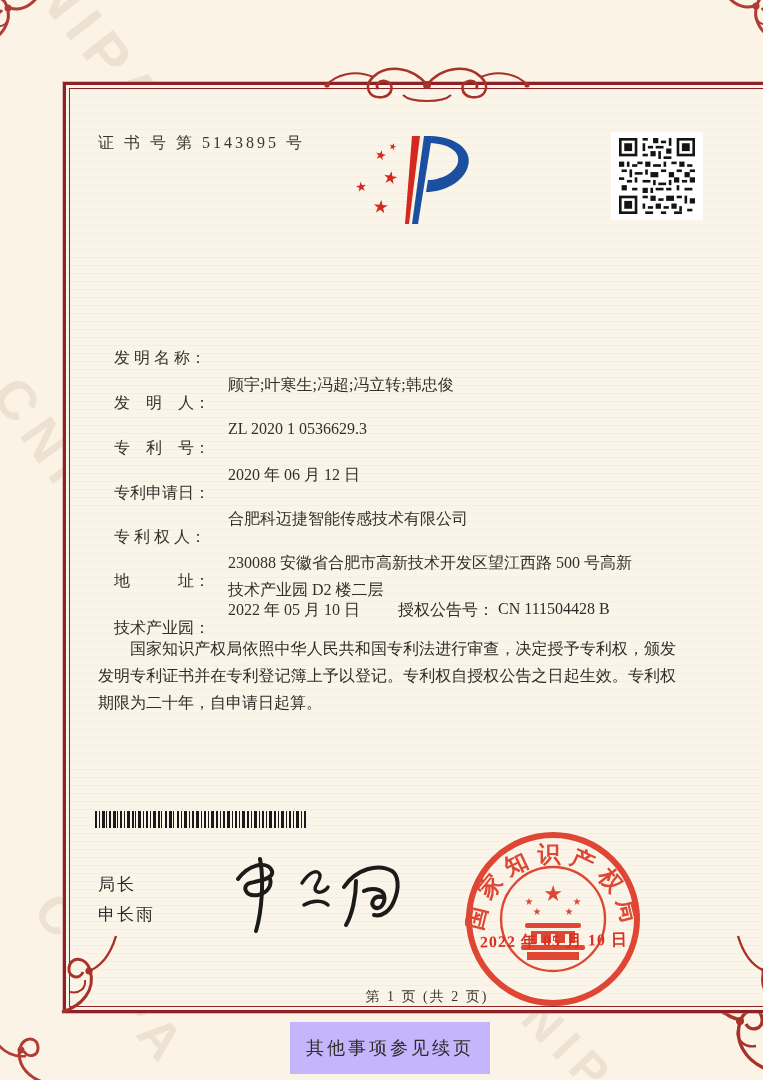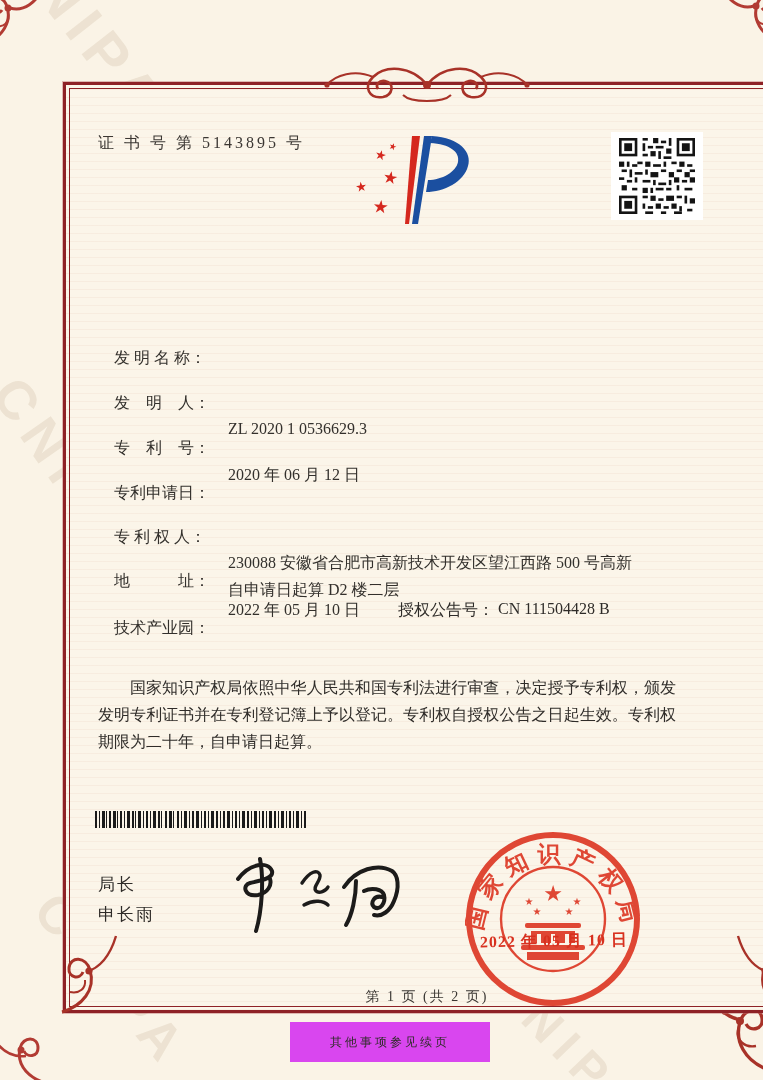--- a/index.html
+++ b/index.html
@@ -86,24 +86,24 @@
     font-size:16px; font-weight:bold; color:#d8311f;
     letter-spacing:1px; white-space:pre; transform:rotate(-1deg);
   }
 
   .page-num {
     position:absolute; left:0; top:903px; width:100%;
     text-align:center; font-size:14px; letter-spacing:2px; color:#3b3733; white-space:pre;
   }
 
   .cont-strip {
-    position:absolute; left:290px; top:1022px; width:200px; height:40px;
-    background:#d946ef;
+    position:absolute; left:290px; top:1022px; width:200px; height:52px;
+    background:#c4b5fd;
     display:flex; align-items:center; justify-content:center;
-    font-size:12px; letter-spacing:3px; color:#2f2c29;
+    font-size:18px; letter-spacing:3px; color:#2f2c29;
   }
 
   .orn { position:absolute; pointer-events:none; }
 </style>
 </head>
 <body>
 
 <div class="wm" style="left:-28px;top:-8px;font-size:58px;transform:rotate(52deg);">CNIPA</div>
 <div class="wm" style="left:236px;top:140px;font-size:44px;transform:rotate(48deg);color:rgba(186,162,128,0.13);">CNIPA</div>
 <div class="wm" style="left:648px;top:300px;font-size:50px;transform:rotate(52deg);">CNIPA</div>
@@ -277,45 +277,47 @@
       </g>
     </svg>
   </div>
 
 
   <div class="row" style="top:245px;">
     <span class="lab">发 明 名 称：</span>
   </div>
   <div class="row" style="top:290px;">
     <span class="lab">发　明　人：</span>
+    <span class="val">顾宇;叶寒生;冯超;冯立转;韩忠俊</span>
   </div>
   <div class="row" style="top:335px;">
     <span class="lab">专　利　号：</span>
     <span class="val">ZL 2020 1 0536629.3</span>
   </div>
   <div class="row" style="top:380px;">
     <span class="lab">专利申请日：</span>
     <span class="val">2020 年 06 月 12 日</span>
   </div>
   <div class="row" style="top:424px;">
     <span class="lab">专 利 权 人：</span>
+    <span class="val">合肥科迈捷智能传感技术有限公司</span>
   </div>
   <div class="row" style="top:468px;">
     <span class="lab">地　　　址：</span>
     <span class="val">230088 安徽省合肥市高新技术开发区望江西路 500 号高新</span>
   </div>
-  <div class="val2" style="top:495px;">自申请日起算 D2 楼二层</div>
+  <div class="val2" style="top:495px;">技术产业园 D2 楼二层</div>
   <div class="row" style="top:515px;">
     <span class="lab">技术产业园：</span>
     <span class="val">2022 年 05 月 10 日</span>
     <span class="lab2">授权公告号：</span>
     <span class="val2b">CN 111504428 B</span>
   </div>
 
-  <div class="para" style="top:550px;margin-top:39px;">国家知识产权局依照中华人民共和国专利法进行审查，决定授予专利权，颁发发明专利证书并在专利登记簿上予以登记。专利权自授权公告之日起生效。专利权期限为二十年，自申请日起算。</div>
+  <div class="para" style="top:550px;">国家知识产权局依照中华人民共和国专利法进行审查，决定授予专利权，颁发发明专利证书并在专利登记簿上予以登记。专利权自授权公告之日起生效。专利权期限为二十年，自申请日起算。</div>
 
   <svg class="barcode" viewBox="0 0 212 17" preserveAspectRatio="none">
     <g fill="#1a1a1a">
       <rect x="0" width="2" height="17"></rect>
         <rect x="4" width="1" height="17"></rect>
         <rect x="7" width="3" height="17"></rect>
         <rect x="11" width="1" height="17"></rect>
       <rect x="14" width="2" height="17"></rect>
         <rect x="18" width="3" height="17"></rect>
         <rect x="22" width="1" height="17"></rect>

